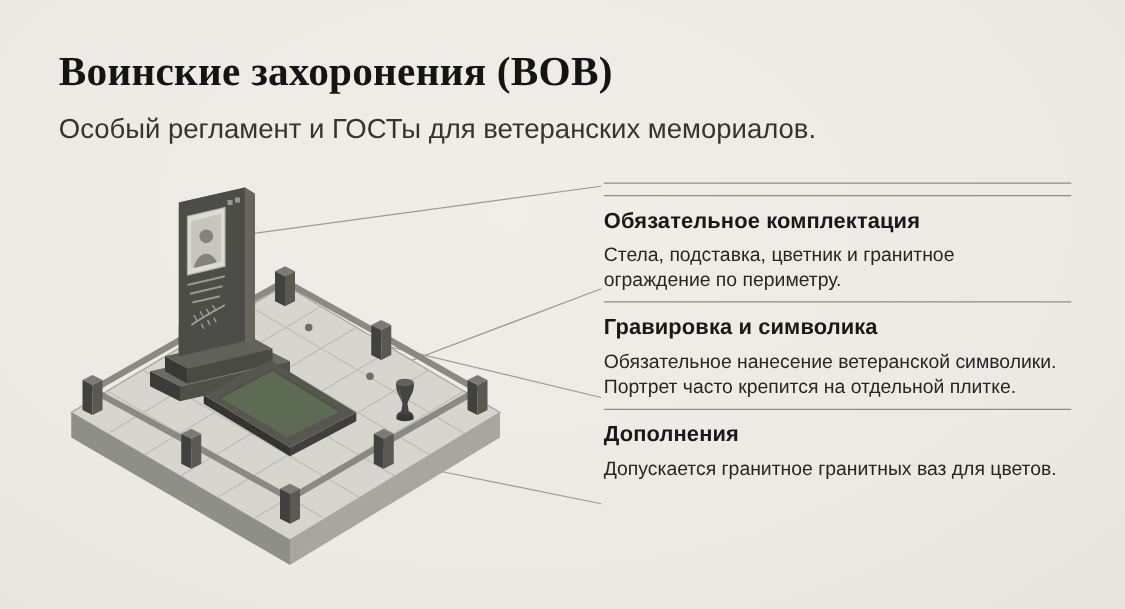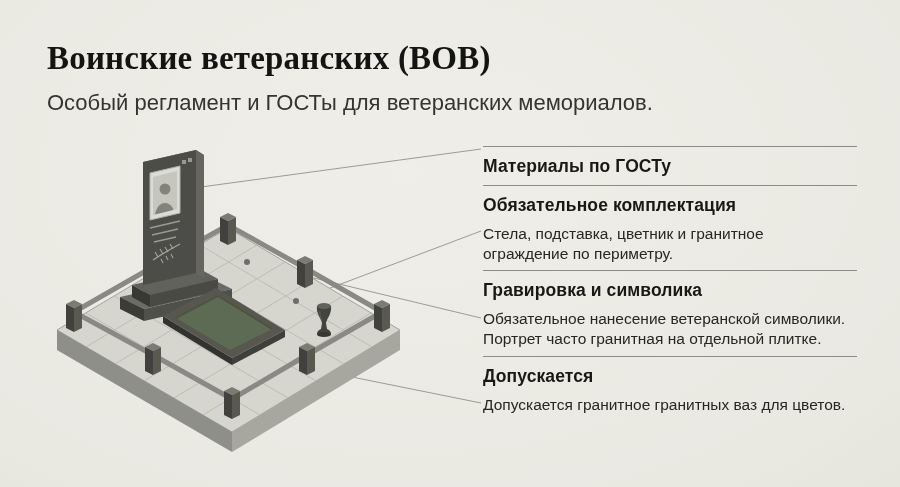--- a/index.html
+++ b/index.html
@@ -40,21 +40,21 @@
   <svg class="leaders" viewBox="0 0 900 487">
     <g stroke="#9b9b94" stroke-width="1" fill="none">
       <line x1="201" y1="187" x2="481" y2="149"></line>
       <line x1="296" y1="301" x2="481" y2="231"></line>
       <line x1="247" y1="262" x2="481" y2="318"></line>
       <line x1="342" y1="375" x2="481" y2="403"></line>
     </g>
   </svg>
 
   <header class="header">
-    <h1>Воинские ветеранских (ВОВ)</h1>
+    <h1>Воинские захоронения (ВОВ)</h1>
     <p class="subtitle">Особый регламент и ГОСТы для ветеранских мемориалов.</p>
   </header>
 
   <div class="illustration">
     <svg width="420" height="335" viewBox="0 0 420 335">
       <defs>
         <g id="post">
           <polygon points="-8,0 0,-4 8,0 0,4" fill="#7b7b74"></polygon>
           <polygon points="-8,0 0,4 0,28 -8,24" fill="#41413d"></polygon>
           <polygon points="0,4 8,0 8,24 0,28" fill="#59594f"></polygon>
@@ -149,37 +149,36 @@
         <use href="#post" x="277" y="222"></use>
         <use href="#post" x="202" y="266"></use>
       </g>
     </svg>
   </div>
 
   <div class="annotations">
 
     <div class="section">
       <div class="rule"></div>
-      <h3>Материалы по ГОСТу</h3>
     </div>
 
     <div class="section">
       <div class="rule"></div>
       <h3>Обязательное комплектация</h3>
       <p>Стела, подставка, цветник и гранитное
 ограждение по периметру.</p>
     </div>
 
     <div class="section">
       <div class="rule"></div>
       <h3>Гравировка и символика</h3>
       <p>Обязательное нанесение ветеранской символики.
-Портрет часто гранитная на отдельной плитке.</p>
+Портрет часто крепится на отдельной плитке.</p>
     </div>
 
     <div class="section">
       <div class="rule"></div>
-      <h3>Допускается</h3>
+      <h3>Дополнения</h3>
       <p>Допускается гранитное гранитных ваз для цветов.</p>
     </div>
 
   </div>
 </div>
 
 </body></html>

